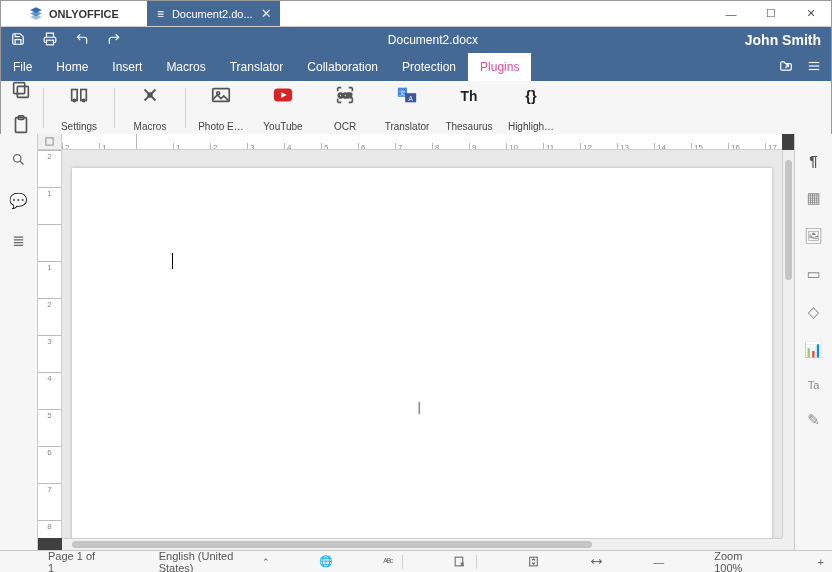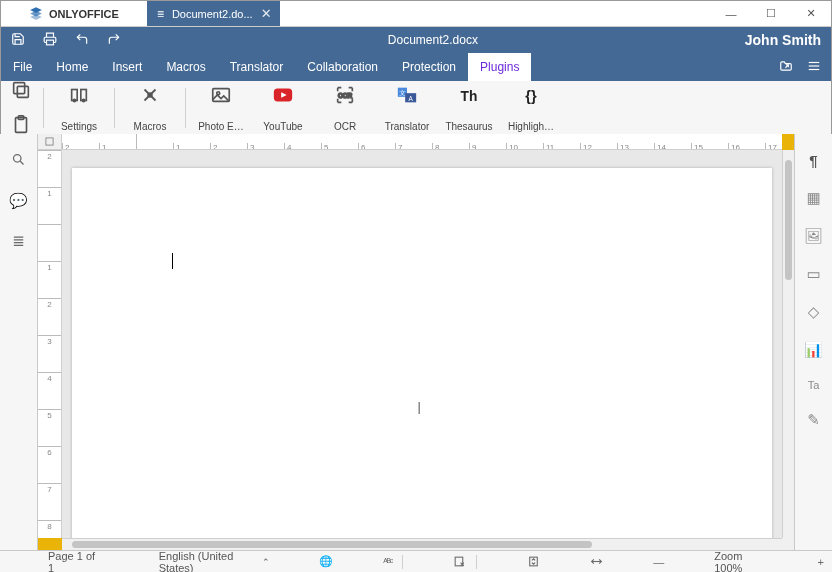--- a/index.html
+++ b/index.html
@@ -15,39 +15,39 @@
   .win-btn { width: 40px; display: flex; align-items: center; justify-content: center; color: #555; cursor: pointer; }
   
   .topbar { height: 26px; background: #446995; color: #fff; display: flex; align-items: center; padding: 0 10px; }
   .topbar .quick { display: flex; gap: 18px; font-size: 13px; }
   .topbar .quick span { cursor: pointer; }
   .topbar .doc-title { flex: 1; text-align: center; font-size: 12px; }
   .topbar .user { font-size: 14px; font-weight: bold; }
   
   .menubar { height: 28px; background: #446995; display: flex; align-items: stretch; }
   .menubar .menuitem { color: #fff; padding: 0 12px; display: flex; align-items: center; font-size: 12px; cursor: pointer; }
-  .menubar .menuitem.active { background: #fff; color: #6d28d9; }
+  .menubar .menuitem.active { background: #fff; color: #ec4899; }
   .menubar .right-icons { margin-left: auto; display: flex; align-items: center; gap: 14px; padding-right: 10px; color: #fff; }
   .menubar .right-icons span { cursor: pointer; font-size: 14px; }
   
   .ribbon { height: 54px; background: #f6f6f6; border-bottom: 1px solid #c9c9c9; display: flex; align-items: center; padding: 0 4px; gap: 4px; }
   .ribbon-group { display: flex; align-items: center; }
   .ribbon-btn { display: flex; flex-direction: column; align-items: center; justify-content: center; width: 58px; height: 48px; gap: 15px; cursor: pointer; border-radius: 2px; }
   .ribbon-btn .ric { height: 22px; display: flex; align-items: center; justify-content: center; }
   .ribbon-btn .ric svg { width: 22px; height: 22px; }
   .ribbon-btn .rlabel { font-size: 10px; color: #444; text-align: center; white-space: nowrap; }
   .ribbon-btn.narrow { width: 32px; }
   .ribbon-sep { width: 1px; height: 40px; background: #d0d0d0; margin: 0 2px; }
   
   .workspace { position: absolute; top: 134px; bottom: 22px; left: 0; right: 0; display: flex; }
   .leftpanel { width: 38px; background: #f6f6f6; border-right: 1px solid #c9c9c9; display: flex; flex-direction: column; align-items: center; padding-top: 18px; gap: 22px; }
   .leftpanel span { color: #6a6a6a; font-size: 15px; cursor: pointer; }
   .rightpanel { width: 38px; background: #f6f6f6; border-left: 1px solid #c9c9c9; display: flex; flex-direction: column; align-items: center; padding-top: 18px; gap: 20px; }
   .rightpanel span { color: #8a8a8a; font-size: 15px; cursor: pointer; }
-  .docwrap { flex: 1; display: flex; flex-direction: column; background: #eab308; position: relative; }
+  .docwrap { flex: 1; display: flex; flex-direction: column; background: #404040; position: relative; }
   
   .corner-box { position: absolute; top: 0; left: 0; width: 24px; height: 16px; background: #f0f0f0; border-right: 1px solid #cfcfcf; border-bottom: 1px solid #cfcfcf; display:flex; align-items:center; justify-content:center; }
   .hruler { position: absolute; top: 0; left: 24px; right: 12px; height: 16px; background: #fff; border-bottom: 1px solid #cfcfcf; overflow: hidden; font-size: 8px; color: #888; white-space: nowrap; }
   .hruler .seg { display: inline-block; border-left: 1px solid #bbb; height: 16px; padding-left: 2px; }
   .vruler { position: absolute; top: 16px; left: 0; width: 24px; bottom: 12px; background: #fff; border-right: 1px solid #cfcfcf; overflow: hidden; font-size: 8px; color: #888; }
   .vruler .seg { border-top: 1px solid #bbb; padding-top: 1px; text-align: center; }
   .canvas-area { position: absolute; top: 16px; left: 24px; right: 12px; bottom: 12px; overflow: auto; background: #e8e8e8; }
   .page { background: #fff; width: 700px; margin: 18px 10px 30px 10px; min-height: 900px; box-shadow: 0 0 3px rgba(0,0,0,.25); position: relative; padding: 85px 100px; }
   .text-cursor { width: 1px; height: 16px; background: #000; animation: blink 1s step-start infinite; }
   .ibeam { position: absolute; color: #888; font-size: 16px; pointer-events: none; }

